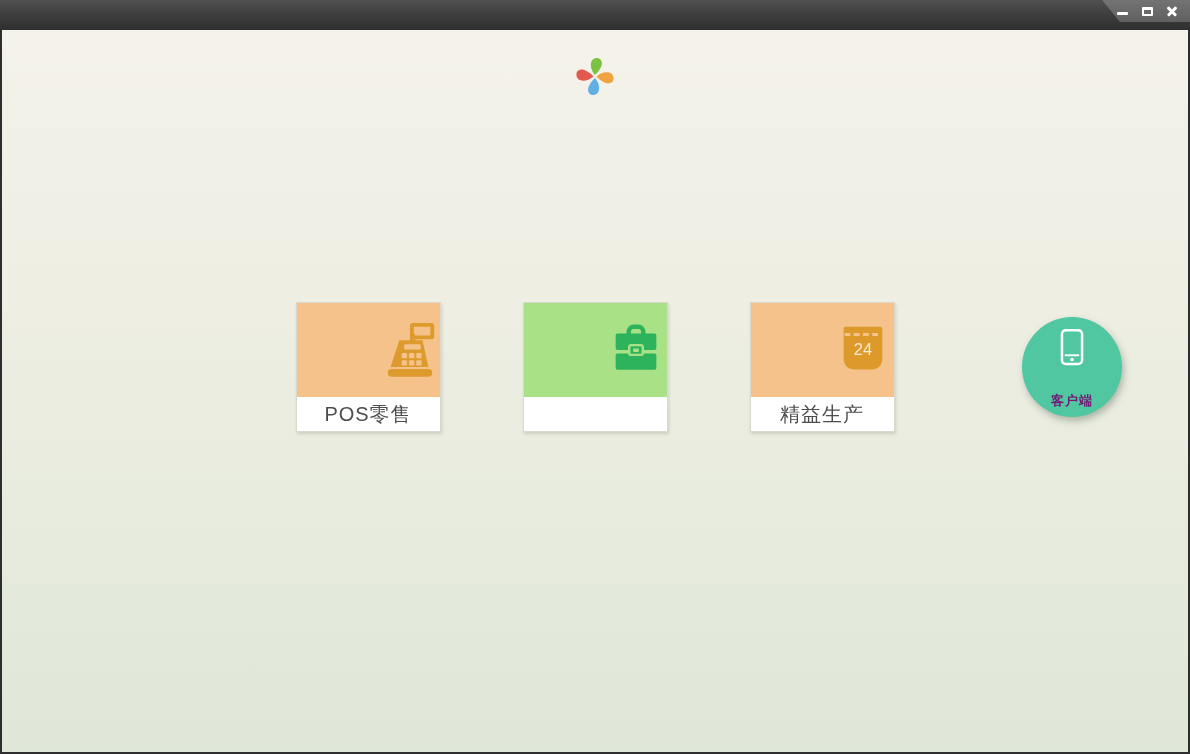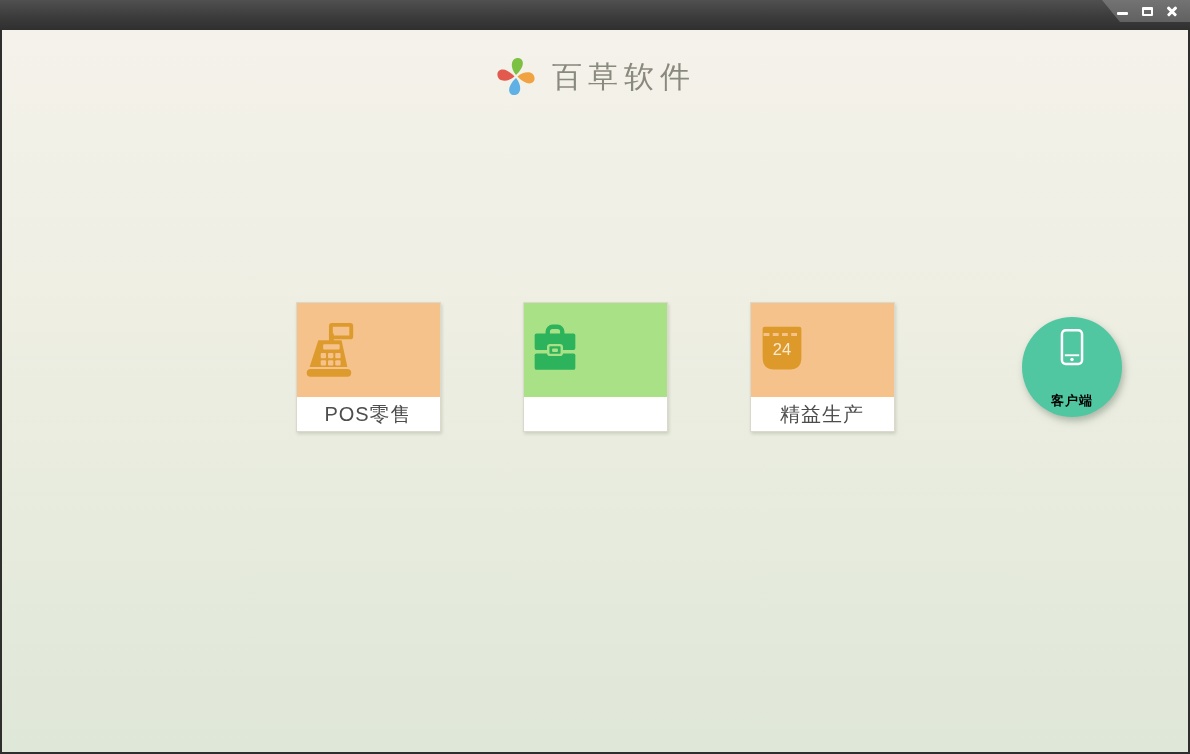--- a/index.html
+++ b/index.html
@@ -29,31 +29,31 @@
   
   .brand{position:absolute;top:24px;left:0;width:100%;display:flex;align-items:center;justify-content:center;}
   .brand-logo{width:44px;height:46px;}
   .brand-title{margin-left:14px;font-family:"DejaVu Serif","Liberation Serif",serif;
     font-size:30px;color:#8a897f;letter-spacing:6px;}
 
   
   .cards{position:absolute;top:272px;left:0;width:100%;display:flex;justify-content:center;gap:82px;}
   .card{width:145px;height:130px;box-sizing:border-box;background:#fff;border:1px solid #dbd9cb;
     box-shadow:1px 2px 3px rgba(130,135,110,0.28);cursor:pointer;display:flex;flex-direction:column;}
-  .card-icon-area{height:94px;display:flex;align-items:center;justify-content:flex-start;}
+  .card-icon-area{height:94px;display:flex;align-items:center;justify-content:flex-end;}
   .card-icon-area svg{width:62px;height:62px;}
   .card-label{flex:1;display:flex;align-items:center;justify-content:center;
     font-size:20px;color:#4d4d4d;letter-spacing:1px;}
 
   
   .client-circle{position:absolute;left:1020px;top:287px;width:100px;height:100px;border-radius:50%;
     display:flex;flex-direction:column;align-items:center;justify-content:center;cursor:pointer;
     box-shadow:2px 4px 7px rgba(110,130,110,0.5);}
   .client-circle svg{width:42px;height:46px;margin-top:2px;}
-  .client-label{font-size:13px;font-weight:bold;color:#000000;letter-spacing:1px;margin-top:19px;}
+  .client-label{font-size:13px;font-weight:bold;color:#701a75;letter-spacing:1px;margin-top:19px;}
 </style>
 </head>
 <body>
 
 <div class="window">
 
   <div class="titlebar">
     <div class="tb-plate">
       <div class="tb-btn">
         <span class="glyph-min"></span>
@@ -71,21 +71,20 @@
 
     <div class="brand">
       <svg class="brand-logo" viewBox="0 0 44 46">
         <g>
           <path d="M22 21 C 16 14, 16.5 5, 23 4 C 28.5 3.2, 30.5 9, 27.5 14 C 26 16.8, 24 19.3, 22 21 Z" style="fill: rgb(124, 193, 66);"></path>
           <path d="M22 21 C 16 14, 16.5 5, 23 4 C 28.5 3.2, 30.5 9, 27.5 14 C 26 16.8, 24 19.3, 22 21 Z" transform="rotate(90 22 22.5)" style="fill: rgb(242, 163, 65);"></path>
           <path d="M22 21 C 16 14, 16.5 5, 23 4 C 28.5 3.2, 30.5 9, 27.5 14 C 26 16.8, 24 19.3, 22 21 Z" transform="rotate(180 22 22.5)" style="fill: rgb(95, 176, 229);"></path>
           <path d="M22 21 C 16 14, 16.5 5, 23 4 C 28.5 3.2, 30.5 9, 27.5 14 C 26 16.8, 24 19.3, 22 21 Z" transform="rotate(270 22 22.5)" style="fill: rgb(226, 90, 78);"></path>
         </g>
       </svg>
-      <span class="brand-title">百草软件</span>
     </div>
 
     <div class="cards">
 
       <div class="card">
         <div class="card-icon-area" style="background-color: rgb(245, 194, 139);">
           <svg viewBox="0 0 64 64">
             <rect x="35" y="6" width="21" height="13" rx="1" fill="none" stroke-width="4" style="stroke: rgb(222, 155, 45);"></rect>
             <rect x="33" y="15" width="5" height="9" style="fill: rgb(222, 155, 45);"></rect>
             <path d="M22 22 H46 L52 49.5 H13 Z" style="fill: rgb(222, 155, 45);"></path>

